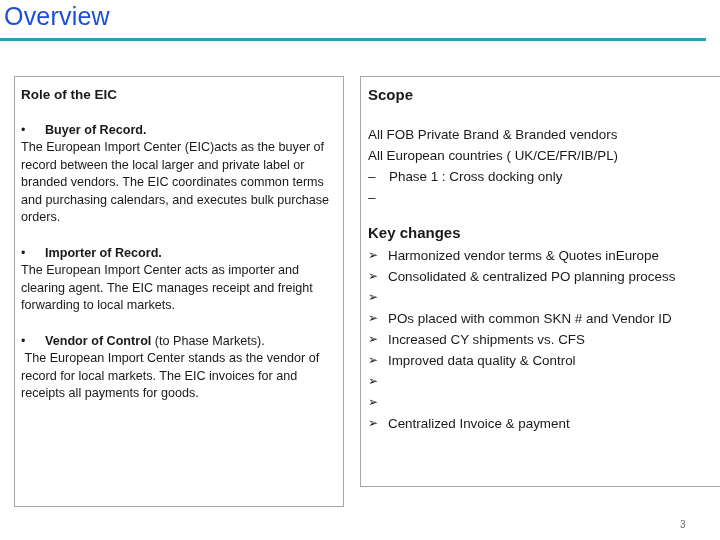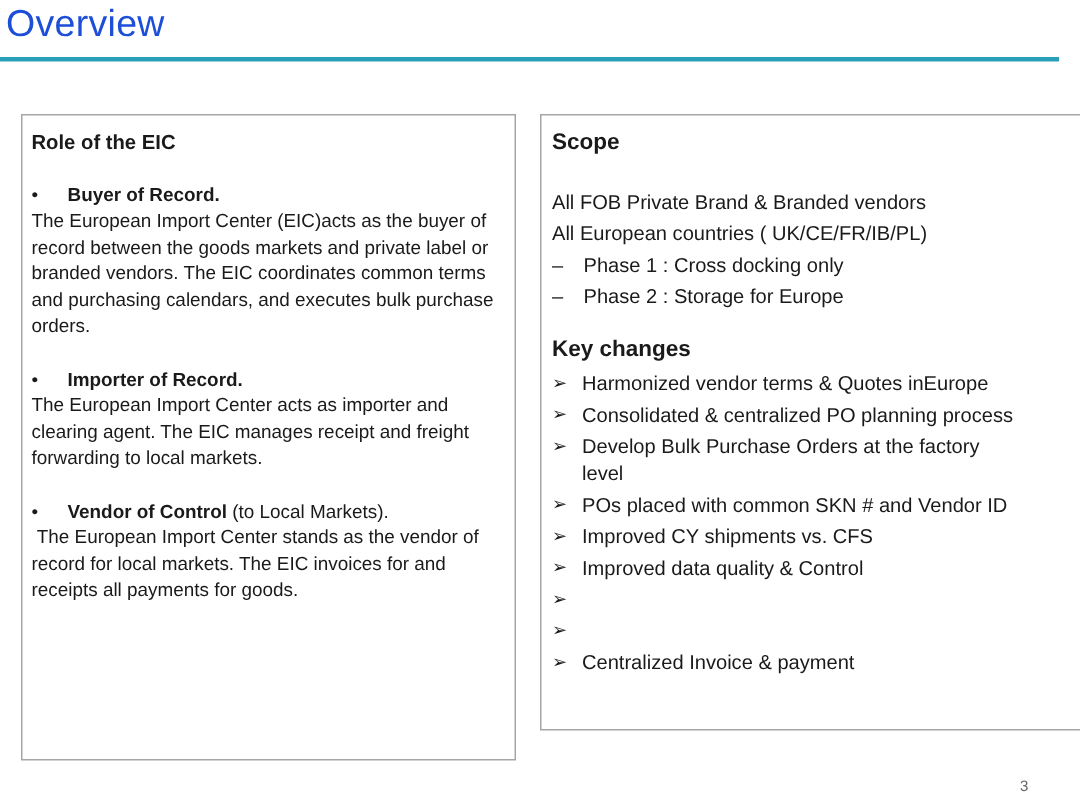--- a/index.html
+++ b/index.html
@@ -50,78 +50,76 @@
 
 <div class="box left">
   <div class="heading">Role of the EIC</div>
 
   <div class="role-block">
     <div class="bullet-line">
       <span class="dot">•</span>
       <span class="name">Buyer of Record.</span>
       <span></span>
     </div>
-    <div class="para">The European Import Center (EIC)acts as the buyer of record between the goods markets and private label or branded vendors.  The EIC coordinates common terms and purchasing calendars, and executes bulk purchase orders.</div>
+    <div class="para">The European Import Center (EIC)acts as the buyer of record between the local larger and private label or branded vendors.  The EIC coordinates common terms and purchasing calendars, and executes bulk purchase orders.</div>
   </div>
 
   <div class="role-block">
     <div class="bullet-line">
       <span class="dot">•</span>
       <span class="name">Importer of Record.</span>
       <span></span>
     </div>
     <div class="para">The European Import Center acts as importer and clearing agent. The EIC manages receipt and freight forwarding to local markets.</div>
   </div>
 
   <div class="role-block">
     <div class="bullet-line">
       <span class="dot">•</span>
       <span class="name">Vendor of Control</span>
-      <span style="white-space:pre"> (to Local Markets).</span>
+      <span style="white-space:pre"> (to Phase Markets).</span>
     </div>
     <div class="para" style="white-space:pre-wrap"> The European Import Center stands as the vendor of record for local markets. The EIC invoices for and receipts all payments for goods.</div>
   </div>
 </div>
 
 <div class="box right">
   <div class="heading">Scope</div>
   <div class="scope-lines">
     <div>All FOB Private Brand &amp; Branded vendors</div>
     <div>All European countries ( UK/CE/FR/IB/PL)</div>
     <div class="dash-line">
       <span class="dash">–</span>
       <span>Phase 1 : Cross docking only</span>
     </div>
     <div class="dash-line">
       <span class="dash">–</span>
-      <span>Phase 2 : Storage for Europe</span>
     </div>
   </div>
 
   <div class="heading keychanges">Key changes</div>
   <div class="kc-list">
     <div class="kc-item">
         <span class="arrow">➢</span>
         <span class="txt">Harmonized vendor terms &amp; Quotes inEurope</span>
       </div>
     <div class="kc-item">
         <span class="arrow">➢</span>
         <span class="txt">Consolidated &amp; centralized PO planning process</span>
       </div>
     <div class="kc-item">
         <span class="arrow">➢</span>
-        <span class="txt" style="width:270px">Develop Bulk Purchase Orders at the factory level</span>
       </div>
     <div class="kc-item">
         <span class="arrow">➢</span>
         <span class="txt">POs placed with common SKN # and Vendor ID</span>
       </div>
     <div class="kc-item">
         <span class="arrow">➢</span>
-        <span class="txt">Improved CY shipments vs. CFS</span>
+        <span class="txt">Increased CY shipments vs. CFS</span>
       </div>
     <div class="kc-item">
         <span class="arrow">➢</span>
         <span class="txt">Improved data quality &amp; Control</span>
       </div>
     <div class="kc-item">
         <span class="arrow">➢</span>
       </div>
     <div class="kc-item">
         <span class="arrow">➢</span>

